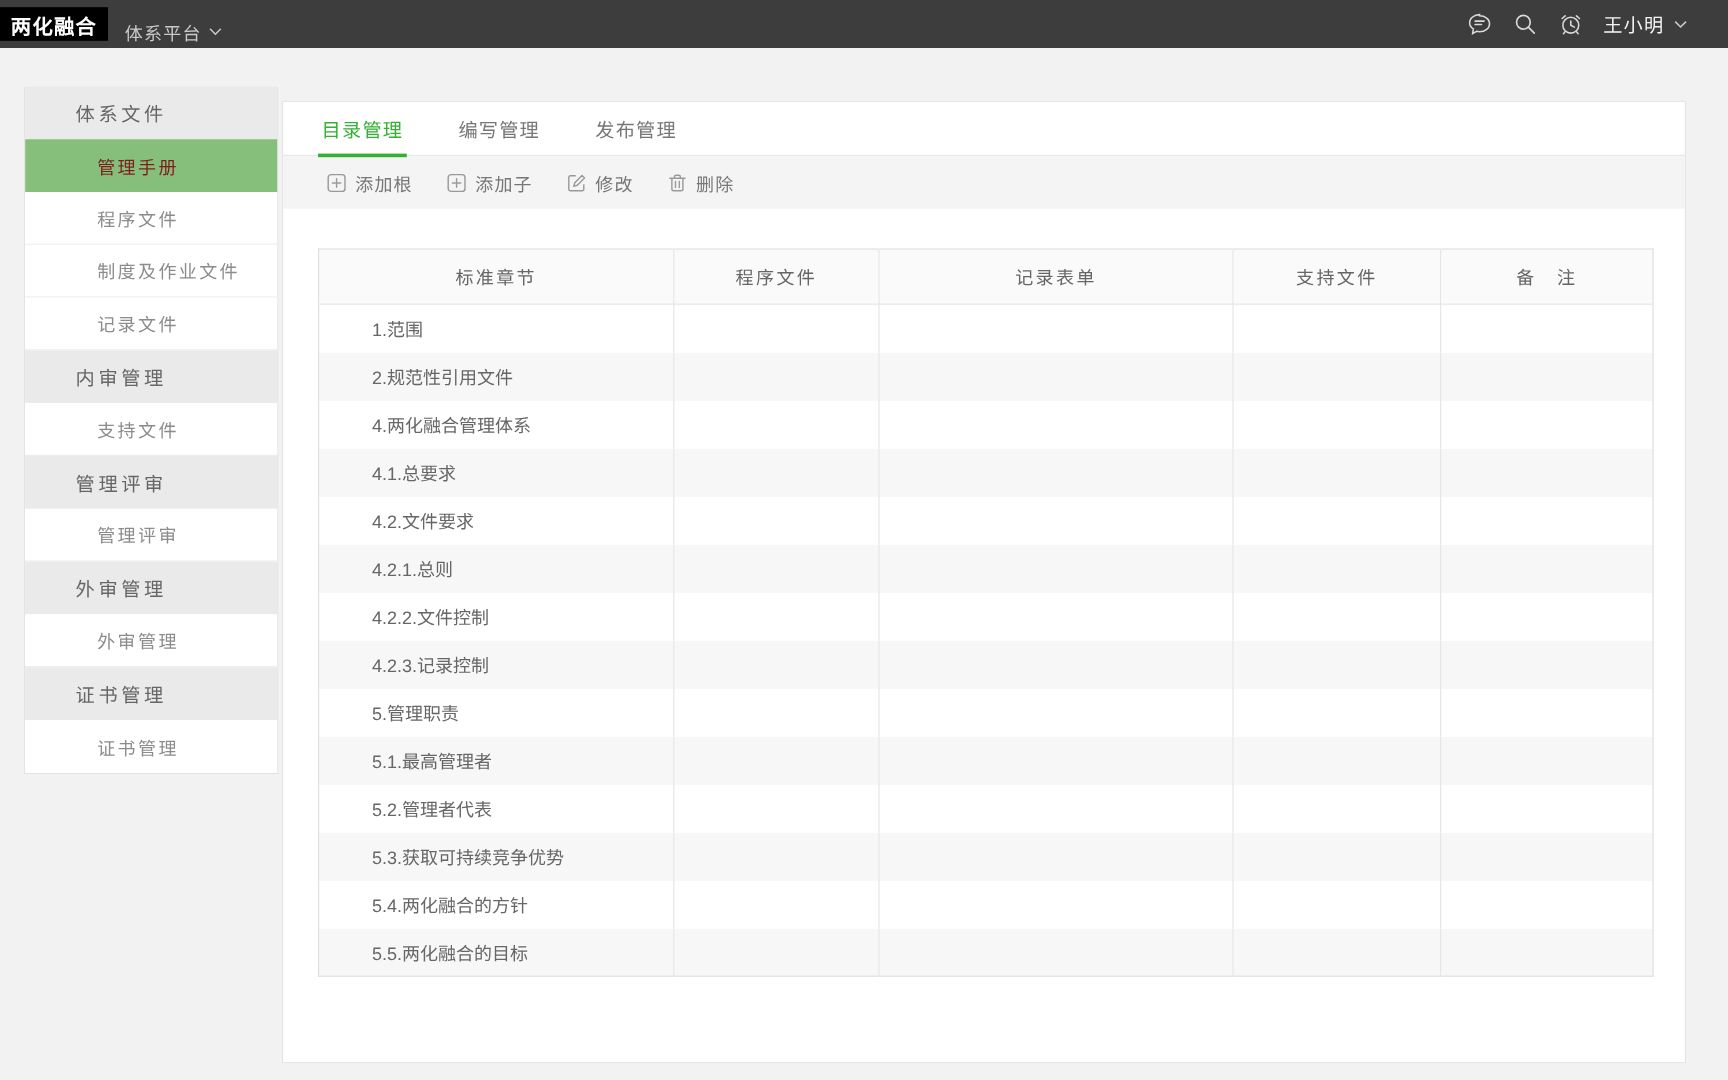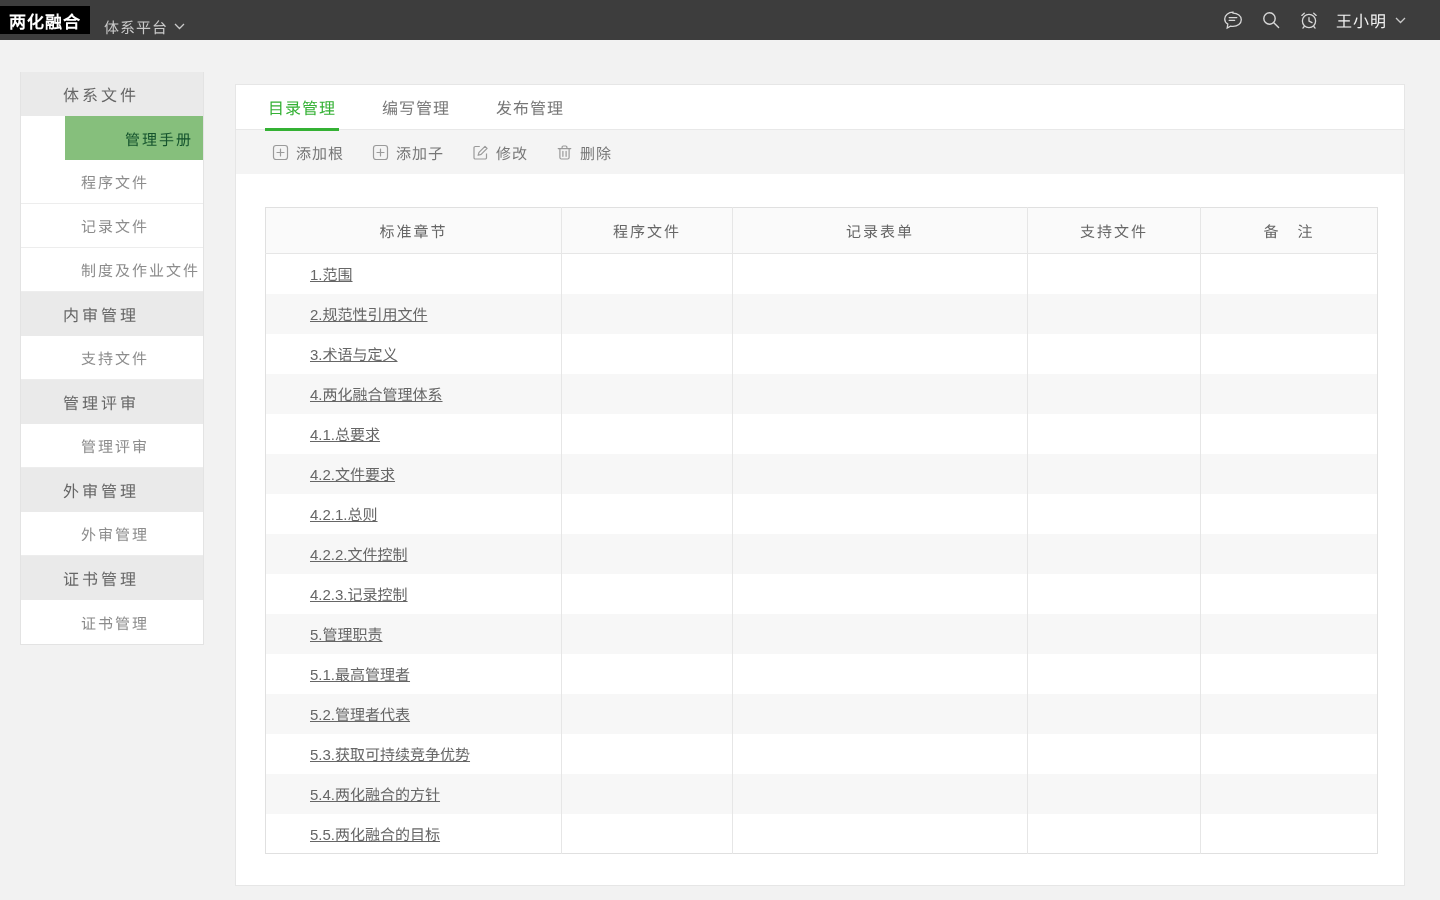--- a/index.html
+++ b/index.html
@@ -45,39 +45,39 @@
   }
   .tb-icon{width:22px;height:22px;color:#d8d8d8;cursor:pointer;}
   .user{
     display:flex;align-items:center;gap:8px;color:#f2f2f2;
     font-size:16px;cursor:pointer;letter-spacing:1px;
   }
   .chev{color:#c9c9c9;}
 
   
   .sidebar{
-    position:absolute;left:20px;top:72px;width:184px;
+    position:absolute;left:20px;top:72px;width:212px;
     background:#fff;border:1px solid #e3e3e3;border-top:none;
   }
   .side-header{
     height:44px;background:#eaeaea;
     display:flex;align-items:center;
     padding-left:42px;font-size:16px;color:#666;letter-spacing:3px;
     cursor:pointer;
   }
   .side-item{
     height:44px;background:#fff;
     display:flex;align-items:center;
     padding-left:60px;font-size:15px;color:#8c8c8c;letter-spacing:2px;
     border-bottom:1px solid #ededed;
     cursor:pointer;
   }
   .side-item:last-child{border-bottom:none;}
   .side-item.selected{
-    background:var(--selected-green);color:#14532d;border-bottom:none;margin-left:44px;
+    background:var(--selected-green);color:#7f1d1d;border-bottom:none;
   }
 
   
   .panel{
     position:absolute;left:235px;top:84px;width:1170px;height:802px;
     background:#fff;border:1px solid var(--panel-border);
   }
   .tabbar{
     height:45px;display:flex;align-items:center;
     padding-left:29px;border-bottom:1px solid #e8e8e8;
@@ -112,21 +112,21 @@
     border-right:1px solid var(--cell-border);
     border-bottom:1px solid var(--cell-border);
     font-family:Liberation Mono, monospace;
   }
   thead th:last-child{border-right:none;}
   tbody td{
     height:40px;font-size:15px;color:#666;
     border-right:1px solid var(--cell-border);
   }
   tbody td:last-child{border-right:none;}
-  tbody td.chapter{padding-left:44px;text-align:left;text-decoration:underline;}
+  tbody td.chapter{padding-left:44px;text-align:left;}
   tbody tr:nth-child(even){background:var(--row-alt);}
 </style>
 </head>
 <body>
 
 <header class="topbar">
   <div class="logo">两化融合</div>
 
   <div class="platform">
     <span>体系平台</span>
@@ -162,22 +162,22 @@
         <path d="M1 1l4.5 4.5L10 1" fill="none" stroke="currentColor" stroke-width="1.3"></path>
       </svg>
     </div>
   </div>
 </header>
 
 <aside class="sidebar" id="sidebar">
     <div class="side-header">体系文件</div>
     <div class="side-item selected">管理手册</div>
     <div class="side-item">程序文件</div>
+    <div class="side-item">制度及作业文件</div>
     <div class="side-item">记录文件</div>
-    <div class="side-item">制度及作业文件</div>
     <div class="side-header">内审管理</div>
     <div class="side-item">支持文件</div>
     <div class="side-header">管理评审</div>
     <div class="side-item">管理评审</div>
     <div class="side-header">外审管理</div>
     <div class="side-item">外审管理</div>
     <div class="side-header">证书管理</div>
     <div class="side-item">证书管理</div>
   </aside>
 
@@ -254,27 +254,20 @@
             <td></td>
           </tr>
           <tr>
             <td class="chapter">2.规范性引用文件</td>
             <td></td>
             <td></td>
             <td></td>
             <td></td>
           </tr>
           <tr>
-            <td class="chapter">3.术语与定义</td>
-            <td></td>
-            <td></td>
-            <td></td>
-            <td></td>
-          </tr>
-          <tr>
             <td class="chapter">4.两化融合管理体系</td>
             <td></td>
             <td></td>
             <td></td>
             <td></td>
           </tr>
           <tr>
             <td class="chapter">4.1.总要求</td>
             <td></td>
             <td></td>

